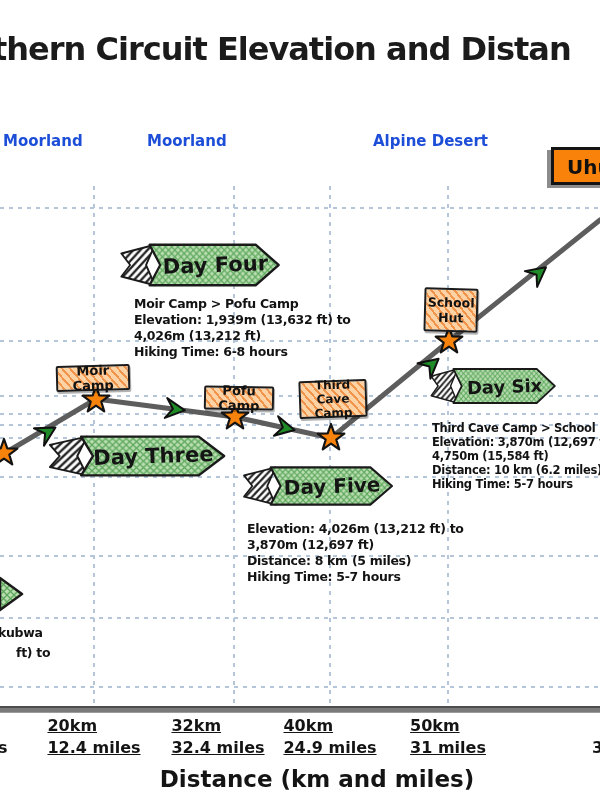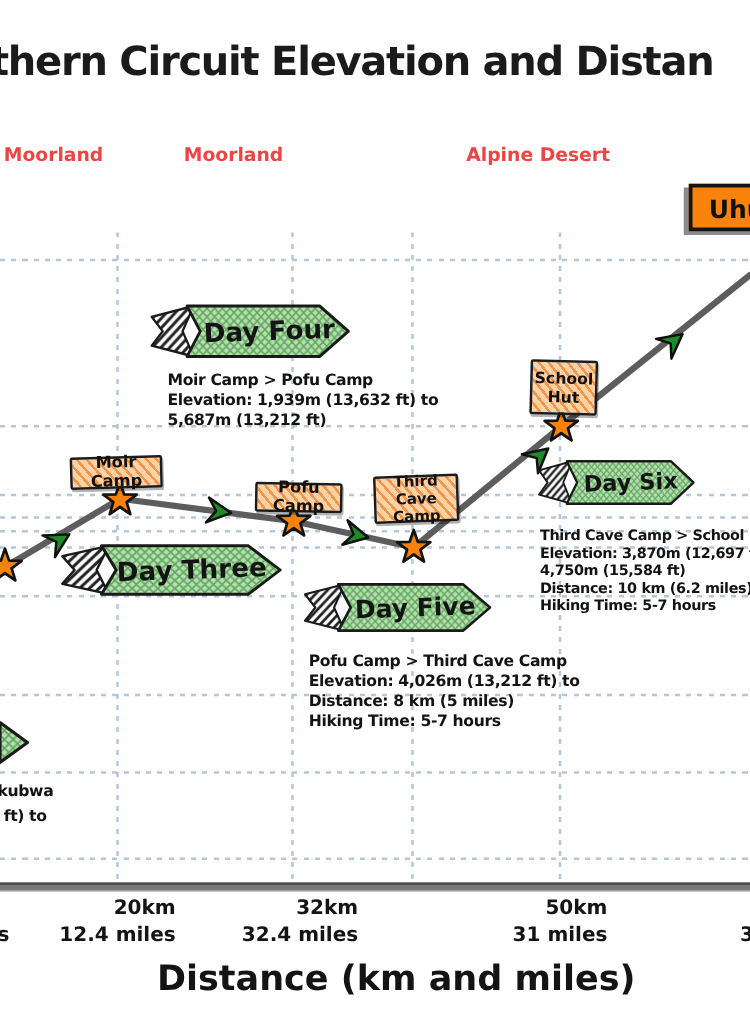--- a/index.html
+++ b/index.html
@@ -9,21 +9,21 @@
 
   
   .vgrid{position:absolute;top:186px;height:522px;width:2px;z-index:0;
          background:repeating-linear-gradient(180deg,#b6c6da 0 4px,transparent 4px 9px);}
   .hgrid{position:absolute;left:0;width:600px;height:2px;z-index:0;
          background:repeating-linear-gradient(90deg,#b6c6da 0 4px,transparent 4px 9px);}
 
   
   .title{position:absolute;top:30px;left:-8px;white-space:nowrap;z-index:4;
          font-size:32px;font-weight:bold;letter-spacing:-1px;color:#1b1b1b;}
-  .zone{position:absolute;top:115px;font-size:15px;font-weight:bold;color:#ef4444;z-index:3;white-space:nowrap;}
+  .zone{position:absolute;top:132px;font-size:15px;font-weight:bold;color:#1d4ed8;z-index:3;white-space:nowrap;}
 
   
   #profile{position:absolute;left:0;top:0;z-index:1;}
 
   
   .banner{position:absolute;z-index:2;}
   .banner svg{position:absolute;left:0;top:0;width:100%;height:100%;}
   .banner .blabel{position:absolute;left:26%;right:8%;top:0;bottom:0;display:flex;
                   align-items:center;justify-content:center;transform:rotate(-2deg);
                   font-weight:bold;color:#141414;white-space:nowrap;}
@@ -40,25 +40,25 @@
            text-align:center;white-space:pre-line;box-shadow:1px 2px 0 rgba(0,0,0,.30);}
 
   .peak{position:absolute;left:551px;top:147px;width:62px;height:38px;z-index:3;
         background:#f8820a;border:3px solid #141414;box-shadow:-4px 3px 0 rgba(0,0,0,.45);
         font-size:20px;font-weight:bold;color:#101010;line-height:34px;padding-left:13px;
         box-sizing:border-box;white-space:nowrap;}
 
   
   .axisbar{position:absolute;left:0;top:706px;width:600px;height:7px;z-index:2;
            background:#7a7a7a;border-top:2px solid #4e4e4e;border-bottom:1px solid #9c9c9c;box-sizing:border-box;}
-  .tick{position:absolute;top:715px;transform:translateX(-50%);text-align:right;z-index:2;
-        font-size:16px;font-weight:bold;line-height:22px;color:#141414;white-space:nowrap;}
+  .tick{position:absolute;top:715px;transform:translateX(-50%);text-align:left;z-index:2;
+        font-size:16px;font-weight:bold;line-height:22px;color:#141414;white-space:nowrap;text-decoration:underline;}
   .frag{position:absolute;top:738px;font-size:16px;font-weight:bold;color:#141414;z-index:2;}
   .axislabel{position:absolute;top:766px;left:317px;transform:translateX(-50%);z-index:2;
-             font-size:28px;font-weight:bold;color:#141414;white-space:nowrap;}
+             font-size:23px;font-weight:bold;color:#141414;white-space:nowrap;}
 </style>
 </head>
 <body>
 
 <div id="canvas">
 
   <svg width="0" height="0" style="position:absolute">
     <defs>
       <pattern id="greenx" width="7" height="7" patternUnits="userSpaceOnUse">
         <rect width="7" height="7" fill="#b7ddb0"></rect>
@@ -154,56 +154,61 @@
     <svg viewBox="0 0 190 52" preserveAspectRatio="none">
       <polygon points="6,14 44,5 34,26 44,47 6,38 16,26" fill="url(#bwstripe)" stroke="#1a1a1a" stroke-width="2" stroke-linejoin="round"></polygon>
       <polygon points="38,5 158,5 184,26 158,47 38,47 50,26" fill="url(#greenx)" stroke="#1a1a1a" stroke-width="2.5" stroke-linejoin="round"></polygon>
     </svg>
     <span class="blabel" style="font-size:18px">Day Six</span>
   </div>
 
   <div class="dayinfo" style="left:134px;top:296px">
     <div>Moir Camp &gt; Pofu Camp</div>
     <div>Elevation: 1,939m (13,632 ft) to</div>
-    <div>5,687m (13,212 ft)</div>
+    <div>4,026m (13,212 ft)</div>
+    <div>Hiking Time: 6-8 hours</div>
   </div>
   <div class="dayinfo" style="left:247px;top:521px">
-    <div>Pofu Camp &gt; Third Cave Camp</div>
     <div>Elevation: 4,026m (13,212 ft) to</div>
+    <div>3,870m (12,697 ft)</div>
     <div>Distance: 8 km (5 miles)</div>
     <div>Hiking Time: 5-7 hours</div>
   </div>
   <div class="dayinfo small" style="left:432px;top:421px">
     <div>Third Cave Camp &gt; School Hut</div>
     <div>Elevation: 3,870m (12,697 ft) to</div>
     <div>4,750m (15,584 ft)</div>
     <div>Distance: 10 km (6.2 miles)</div>
     <div>Hiking Time: 5-7 hours</div>
   </div>
 
   <div class="dayinfo" style="left:-2px;top:625px">kubwa</div>
-  <div class="dayinfo" style="left:3px;top:645px">ft) to</div>
+  <div class="dayinfo" style="left:16px;top:645px">ft) to</div>
 
   <div class="campbox" style="left:56px;top:365px;width:70px;height:22px;font-size:13px;transform:rotate(-1.5deg)">Moir Camp</div>
   <div class="campbox" style="left:204px;top:386px;width:66px;height:20px;font-size:13px;transform:rotate(1deg)">Pofu Camp</div>
   <div class="campbox" style="left:299px;top:380px;width:64px;height:34px;font-size:12px;line-height:14px;transform:rotate(-2deg)">Third Cave
 Camp</div>
   <div class="campbox" style="left:424px;top:288px;width:50px;height:40px;font-size:12.5px;line-height:15px;transform:rotate(1.5deg)">School
 Hut</div>
 
   <div class="peak">Uhu</div>
 
   <div class="axisbar"></div>
   <div class="tick" style="left:94px">
     <div>20km</div>
     <div>12.4 miles</div>
   </div>
-  <div class="tick" style="left:240px">
+  <div class="tick" style="left:218px">
     <div>32km</div>
     <div>32.4 miles</div>
+  </div>
+  <div class="tick" style="left:330px">
+    <div>40km</div>
+    <div>24.9 miles</div>
   </div>
   <div class="tick" style="left:448px">
     <div>50km</div>
     <div>31 miles</div>
   </div>
   <div class="frag" style="left:-2px">s</div>
   <div class="frag" style="left:592px">3</div>
   <div class="axislabel">Distance (km and miles)</div>
 
 </div>

